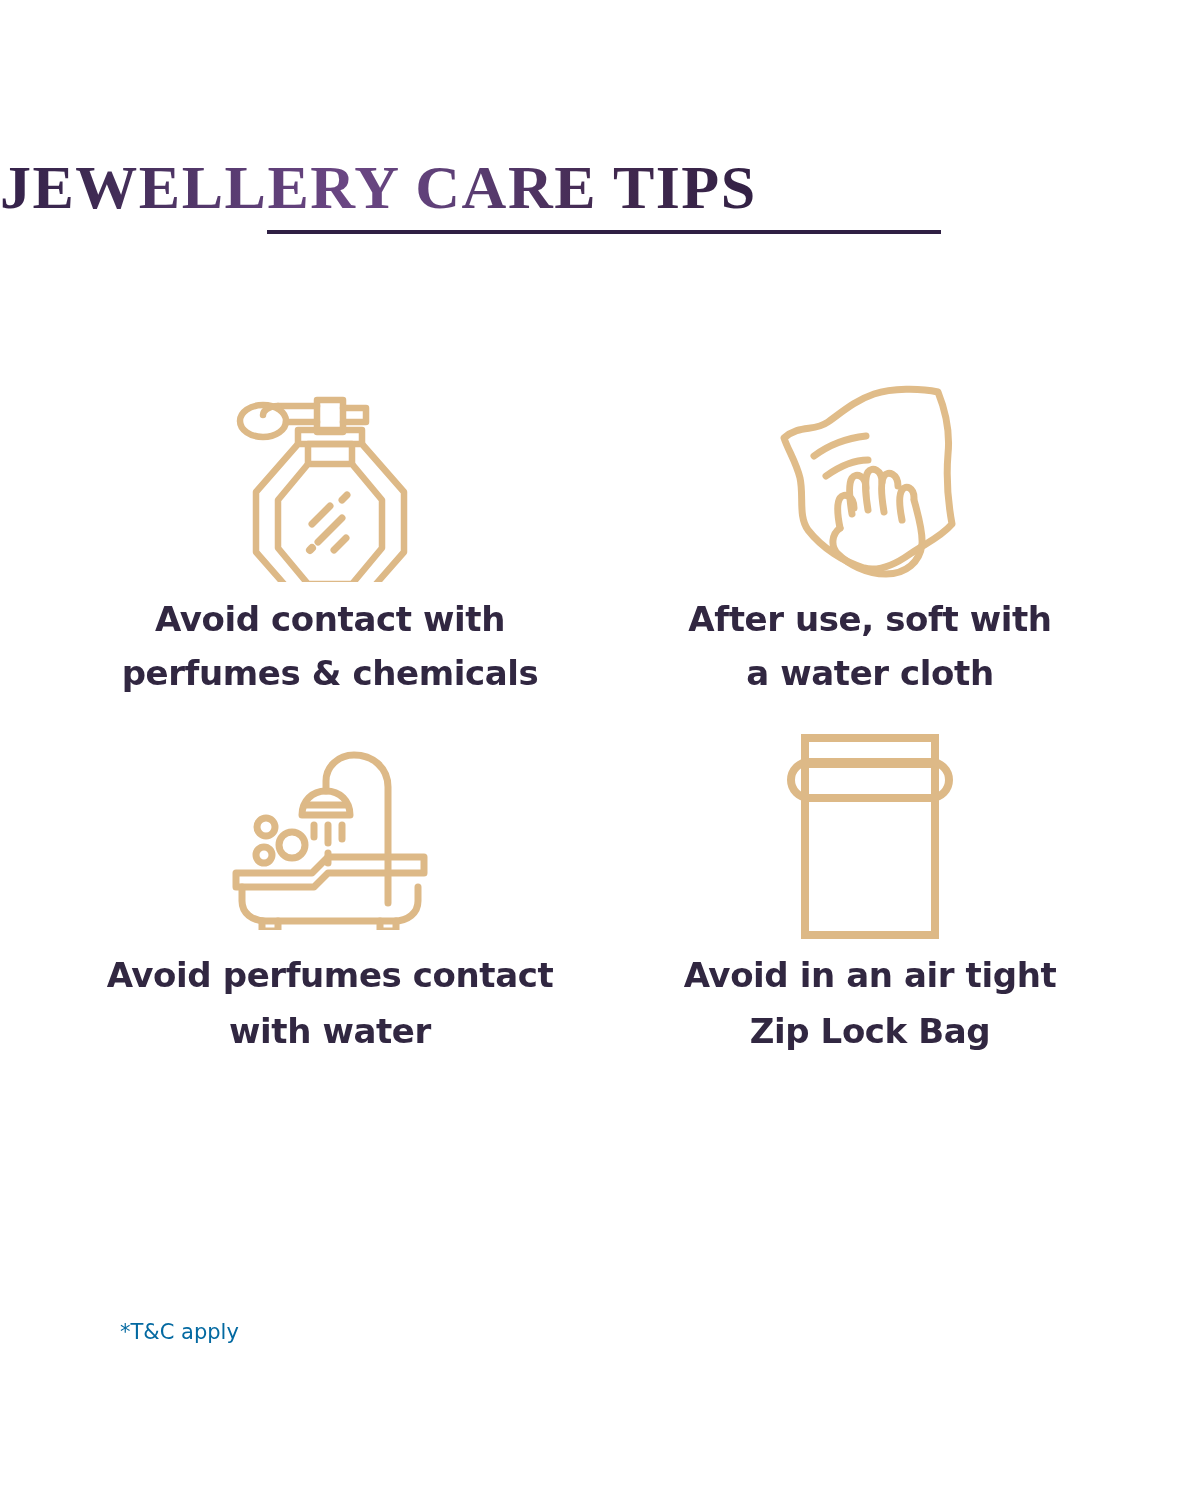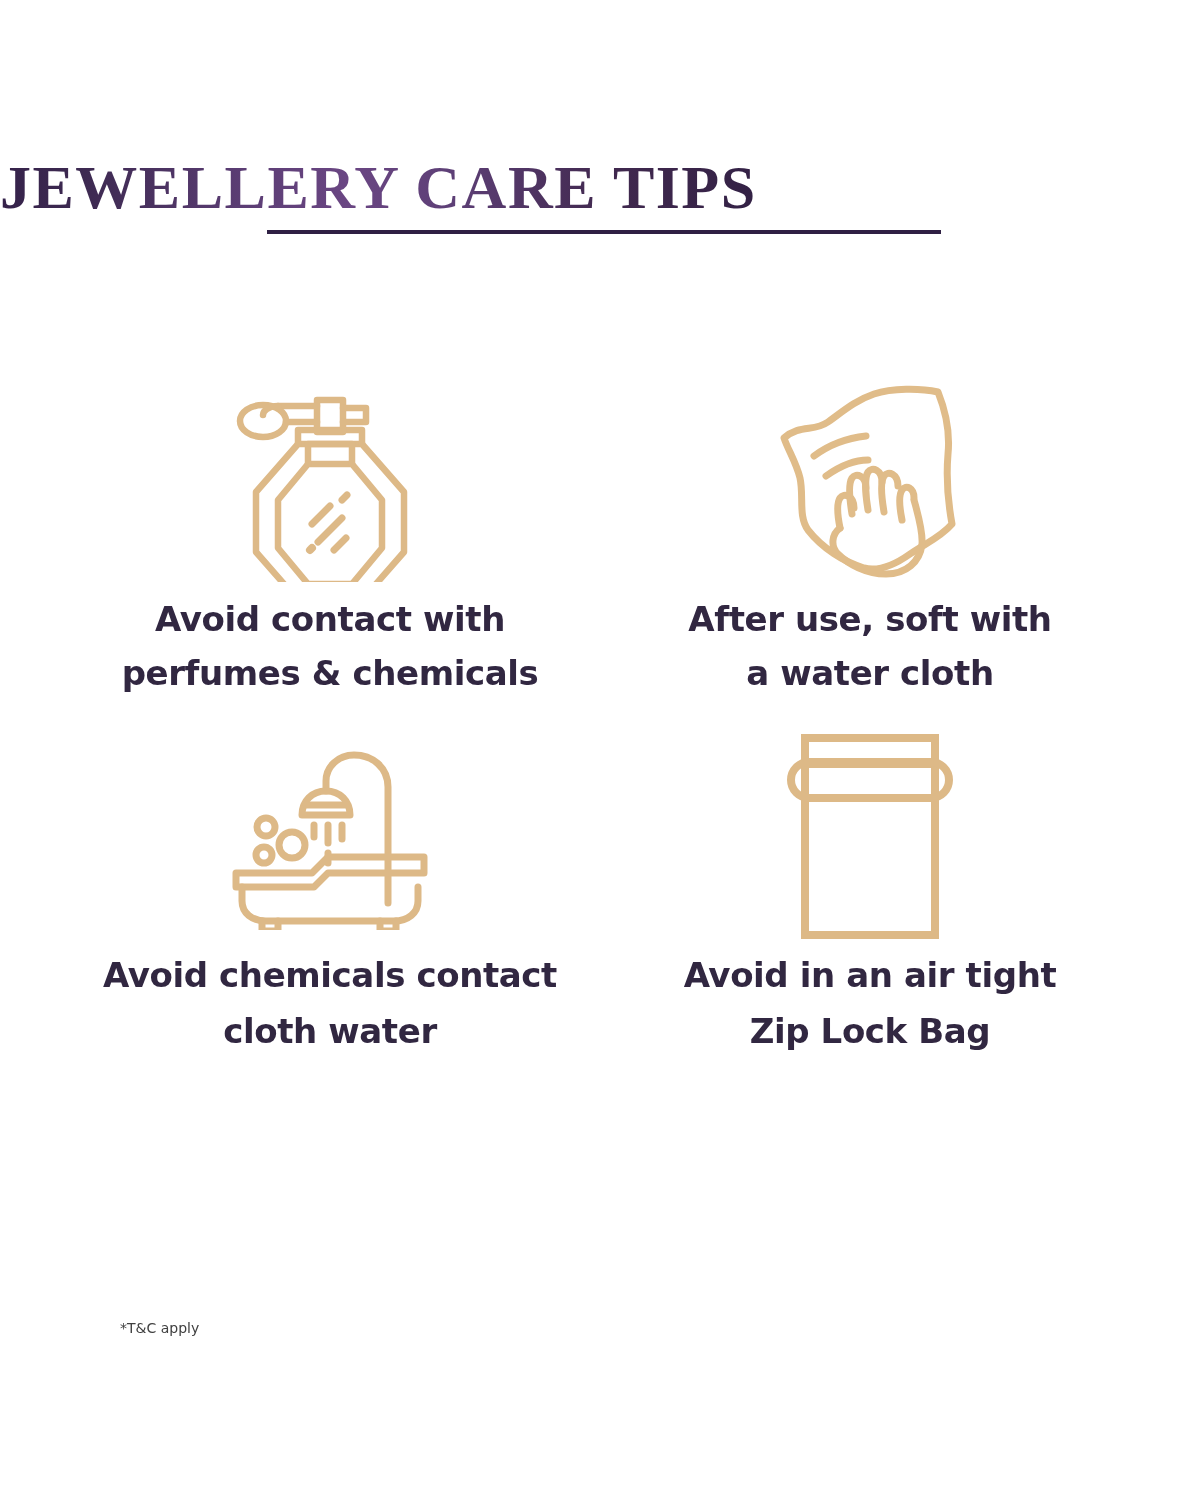--- a/index.html
+++ b/index.html
@@ -84,22 +84,22 @@
     max-width: 470px;
   }
   .cell.row2 .caption { line-height: 56px; }
 
   
   .footnote {
     position: absolute;
     left: 120px;
     top: 1320px;
     font-family: "DejaVu Sans", "Liberation Sans", sans-serif;
-    font-size: 14px;
-    color: #404040;
+    font-size: 21px;
+    color: #0369a1;
   }
 </style>
 </head>
 <body>
 
 <div class="title-wrap">
   <span class="title">JEWELLERY CARE TIPS</span>
 </div>
 <div class="title-rule"></div>
 
@@ -200,22 +200,22 @@
           <path d="M8 142 L8 128 L84 128 L100 112 L196 112 L196 128 L100 128 L86 142 Z"></path>
 
           <path d="M14 142 L14 156 C14 168 24 176 38 176 L166 176 C180 176 190 168 190 156 L190 142"></path>
 
           <path d="M34 176 L34 186 L50 186 L50 176"></path>
           <path d="M152 176 L152 186 L168 186 L168 176"></path>
         </g>
       </svg>
     </div>
     <div class="caption">
-      <div>Avoid chemicals contact</div>
-      <div>cloth water</div>
+      <div>Avoid perfumes contact</div>
+      <div>with water</div>
     </div>
   </div>
 
   <div class="cell row2">
     <div class="icon-box">
       <svg width="175" height="215" viewBox="0 0 175 215" aria-hidden="true">
         <g fill="none" stroke="#ddb987" stroke-width="8" stroke-linejoin="miter" stroke-linecap="butt">
 
           <path d="M22 8 L152 8 L152 34 L22 34 Z"></path>
 

